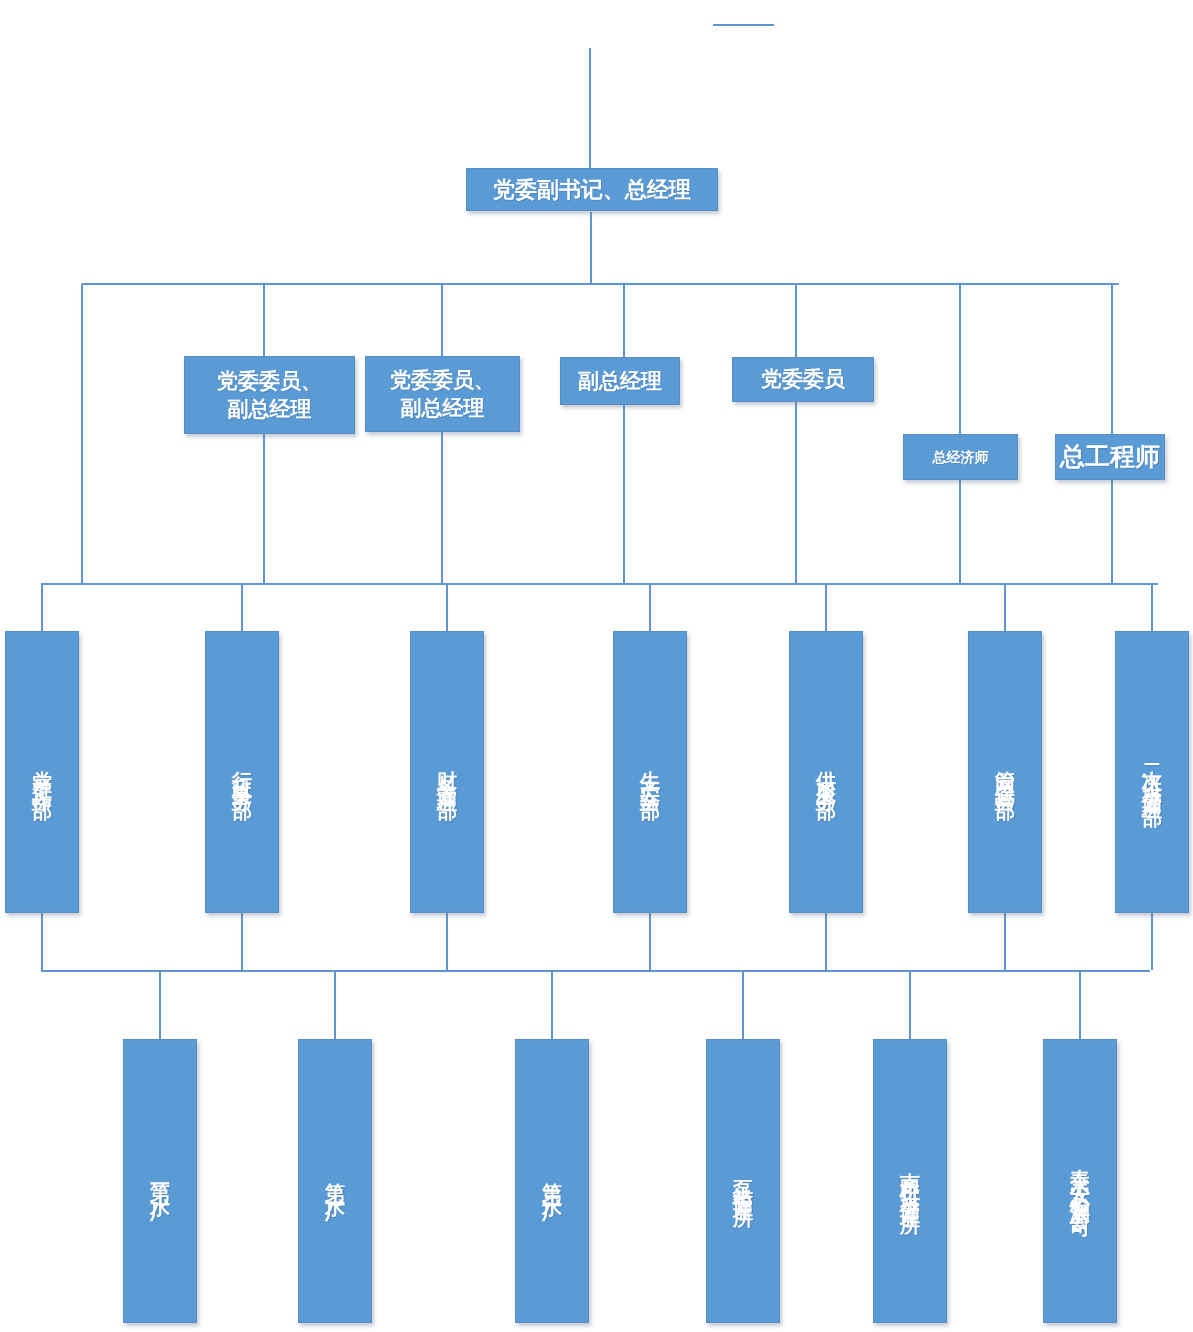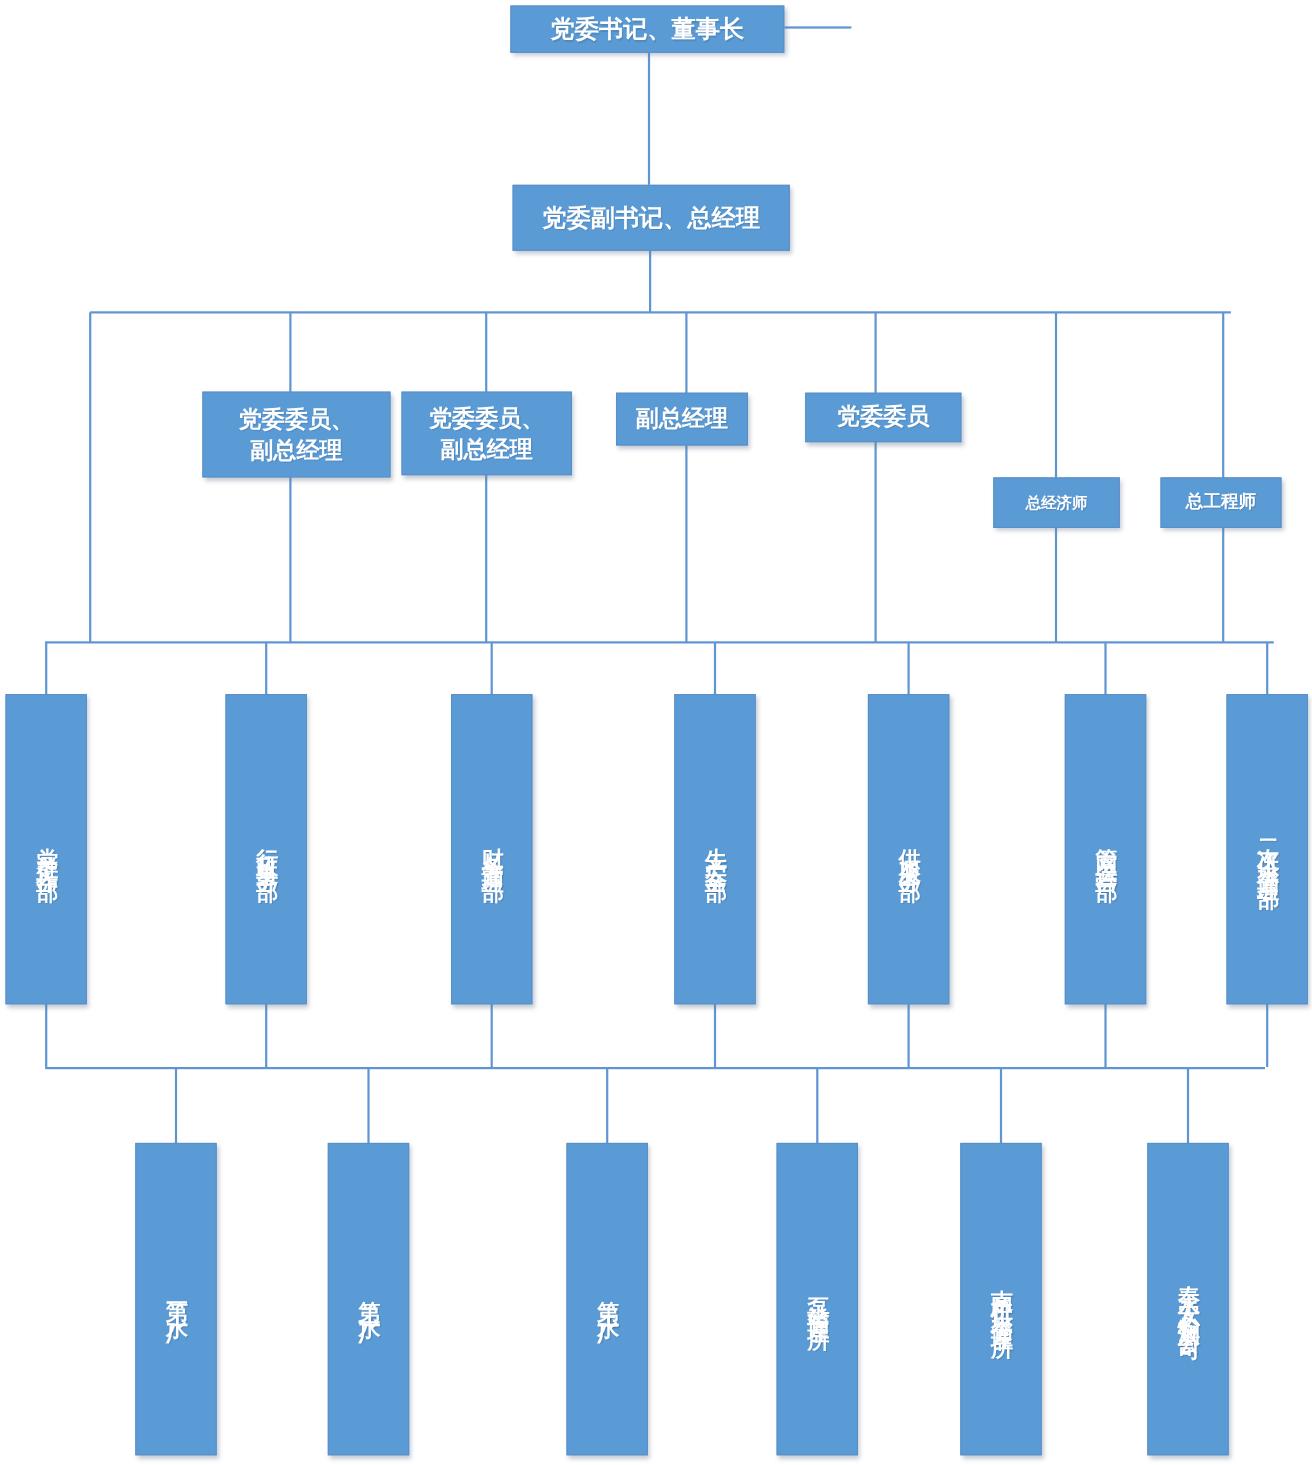--- a/index.html
+++ b/index.html
@@ -77,32 +77,31 @@
 
   <div class="line" style="left:41px;top:970px;width:1109px;height:2px"></div>
 
   <div class="line" style="left:159px;top:971px;width:2px;height:74px"></div>
   <div class="line" style="left:334px;top:971px;width:2px;height:74px"></div>
   <div class="line" style="left:551px;top:971px;width:2px;height:74px"></div>
   <div class="line" style="left:742px;top:971px;width:2px;height:74px"></div>
   <div class="line" style="left:909px;top:971px;width:2px;height:74px"></div>
   <div class="line" style="left:1079px;top:971px;width:2px;height:74px"></div>
 
-  <div class="box" style="left:464px;top:5px;width:249px;height:43px;font-size:22px">党委书记、董事长</div>
 
-  <div class="box" style="left:466px;top:168px;width:252px;height:60px;font-size:22px">党委副书记、总经理</div>
+  <div class="box" style="left:466px;top:168px;width:252px;height:43px;font-size:22px">党委副书记、总经理</div>
 
   <div class="box pre" style="left:184px;top:356px;width:171px;height:78px;font-size:21px">党委委员、
 副总经理</div>
   <div class="box pre" style="left:365px;top:356px;width:155px;height:76px;font-size:21px">党委委员、
 副总经理</div>
   <div class="box" style="left:560px;top:357px;width:120px;height:48px;font-size:21px">副总经理</div>
   <div class="box" style="left:732px;top:357px;width:142px;height:45px;font-size:21px">党委委员</div>
   <div class="box" style="left:903px;top:434px;width:115px;height:46px;font-size:14px">总经济师</div>
-  <div class="box" style="left:1055px;top:434px;width:110px;height:46px;font-size:16px">总工程师</div>
+  <div class="box" style="left:1055px;top:434px;width:110px;height:46px;font-size:25px">总工程师</div>
 
   <div class="box vbox" style="left:5px;top:631px;width:74px;height:282px;font-size:20px">党群工作部</div>
   <div class="box vbox" style="left:205px;top:631px;width:74px;height:282px;font-size:20px">行政事务部</div>
   <div class="box vbox" style="left:410px;top:631px;width:74px;height:282px;font-size:20px">财务管理部</div>
   <div class="box vbox" style="left:613px;top:631px;width:74px;height:282px;font-size:20px">生产安全部</div>
   <div class="box vbox" style="left:789px;top:631px;width:74px;height:282px;font-size:20px">供水服务部</div>
   <div class="box vbox" style="left:968px;top:631px;width:74px;height:282px;font-size:20px">管网运营部</div>
   <div class="box vbox" style="left:1115px;top:631px;width:74px;height:282px;font-size:20px">二次供水管理部</div>
 
   <div class="box vbox" style="left:123px;top:1039px;width:74px;height:284px;font-size:20px">第一水厂</div>

